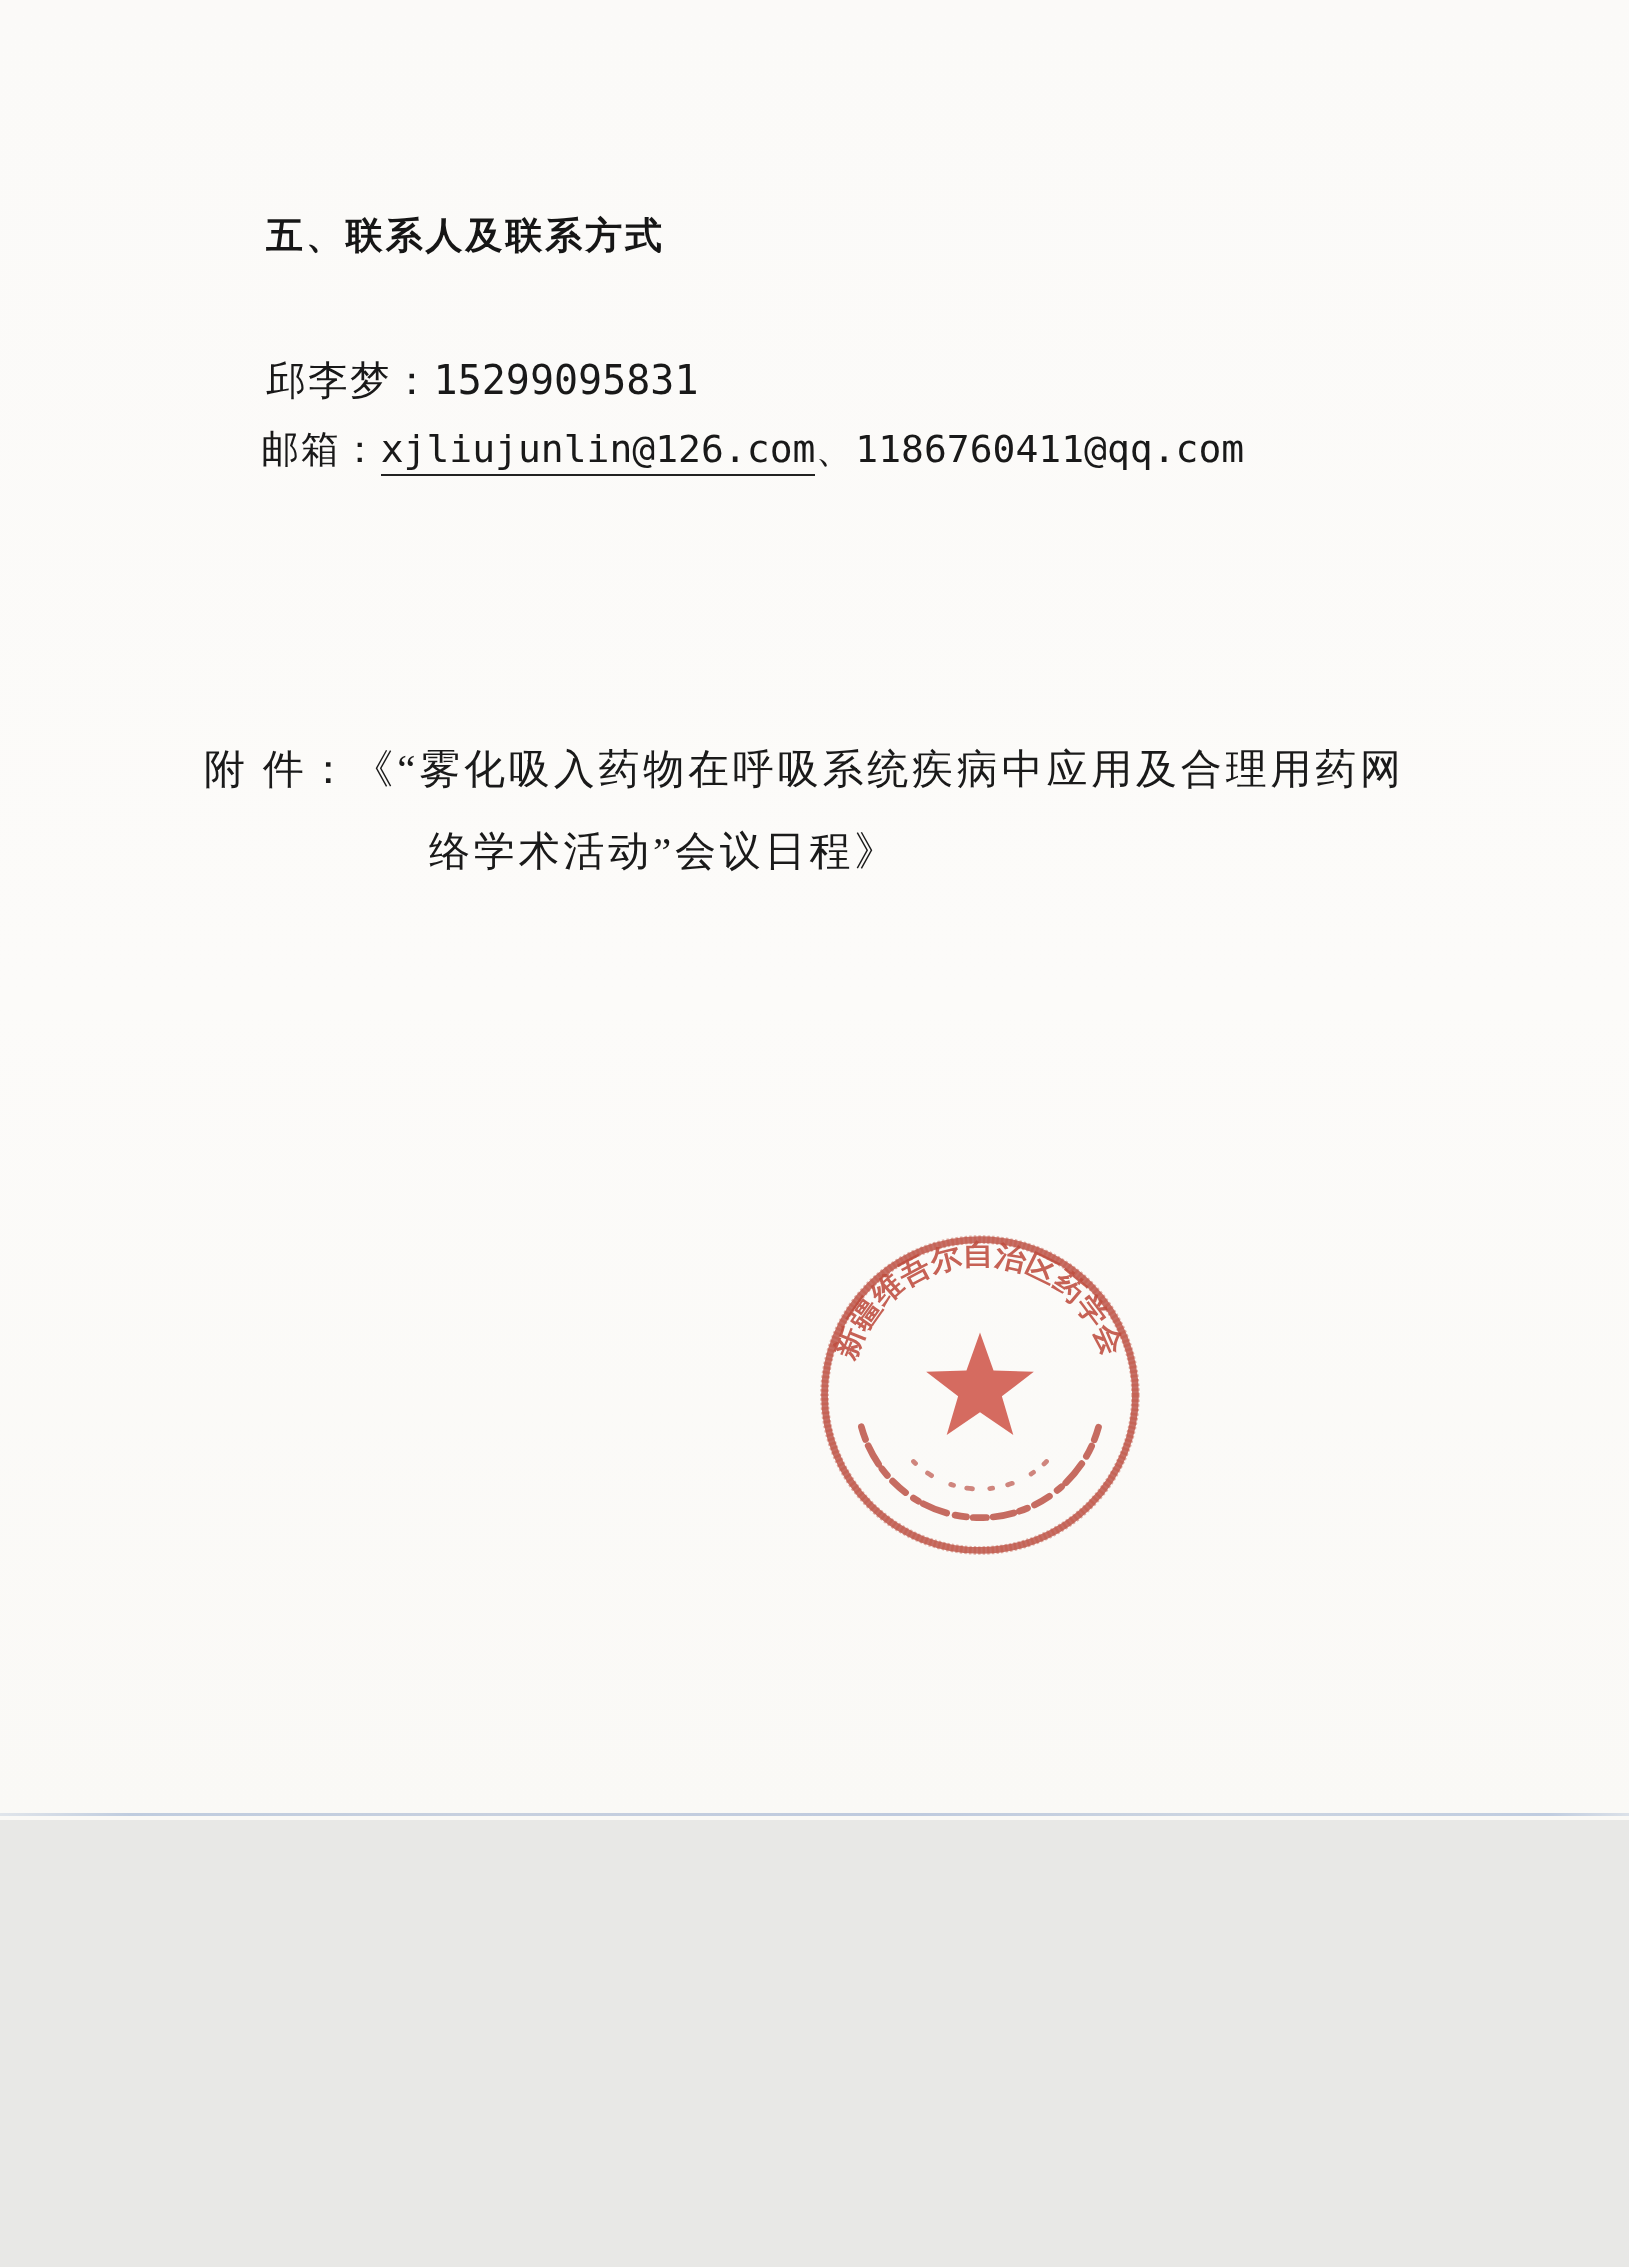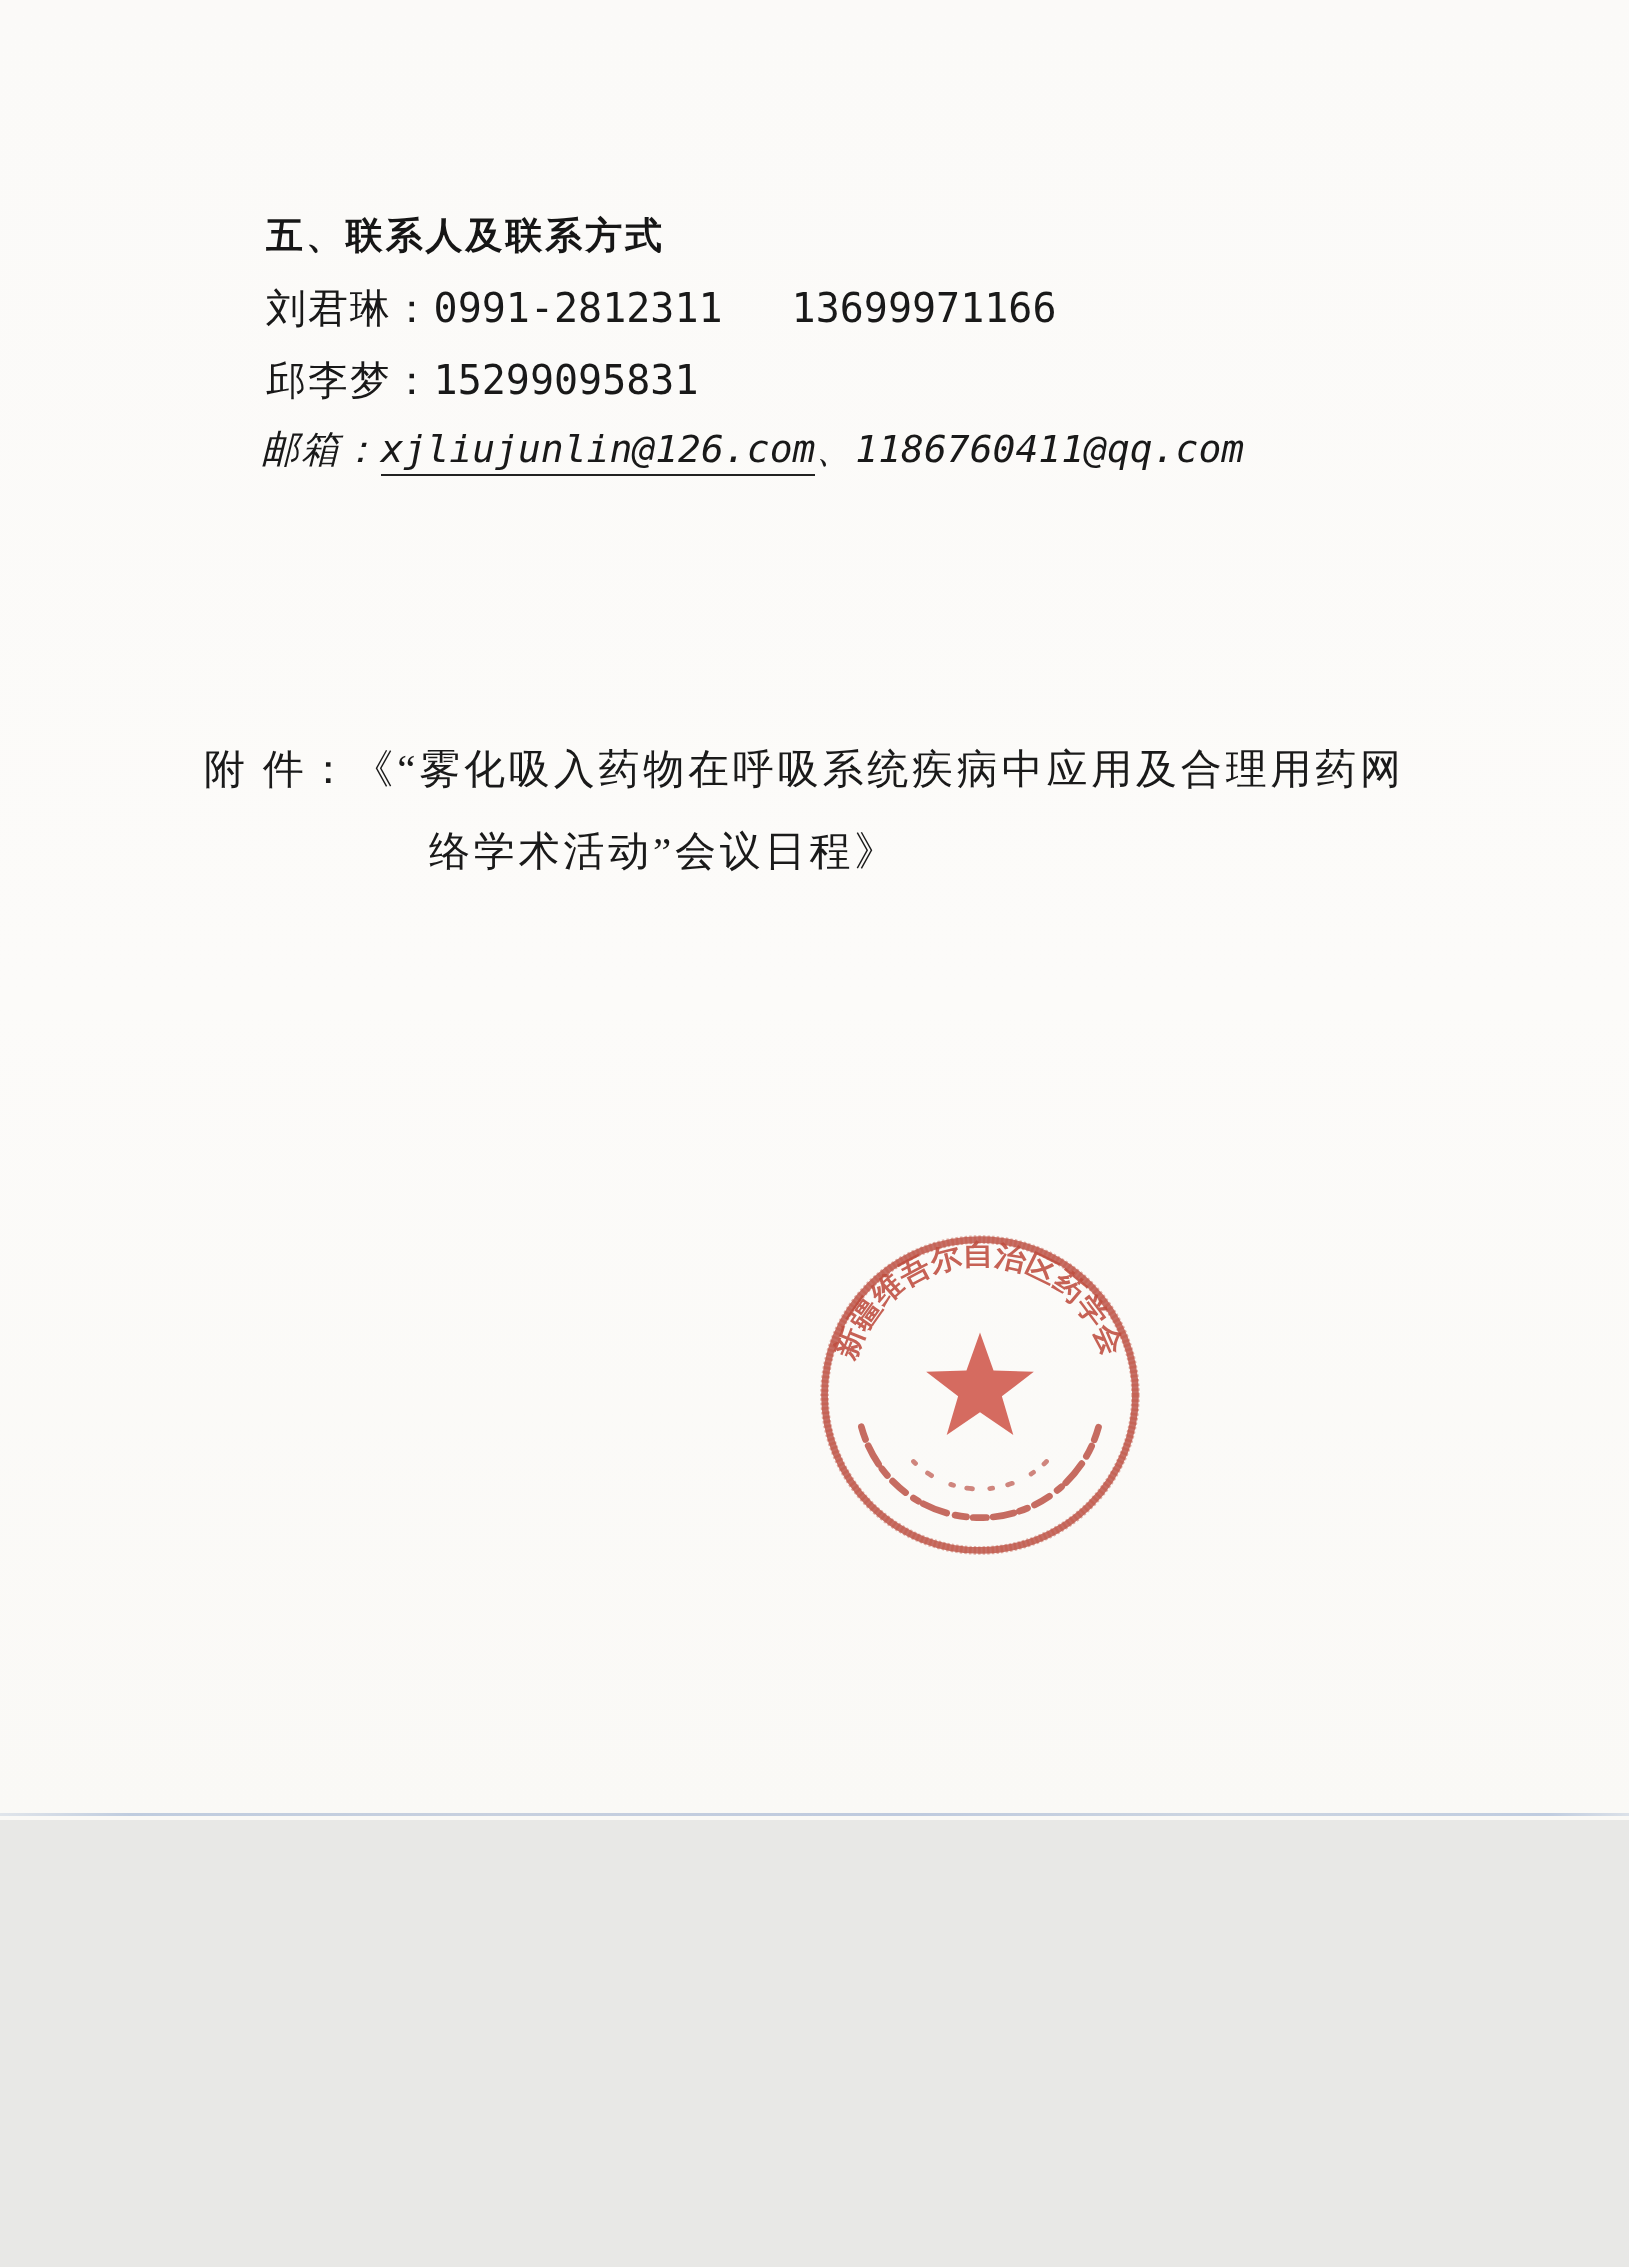--- a/index.html
+++ b/index.html
@@ -45,29 +45,26 @@
       rgba(165,182,212,.7) 55%,rgba(150,170,200,.45) 75%,rgba(160,180,212,.65) 95%,rgba(150,170,200,.3) 100%);
   }
 </style>
 </head>
 <body>
 
 <div class="page">
 
   <div class="abs heading">五、联系人及联系方式</div>
 
-  <div class="abs bodyline" style="left:266px;top:281px;">
-    <span>刘君琳</span><span>：</span><span class="mono">0991-2812311</span><span class="mono phone2">13699971166</span>
-  </div>
 
   <div class="abs bodyline" style="left:266px;top:353px;">
     <span>邱李梦</span><span>：</span><span class="mono">15299095831</span>
   </div>
 
-  <div class="abs bodyline" style="left:261px;top:424px;font-size:38px;font-style:italic;">
+  <div class="abs bodyline" style="left:261px;top:424px;font-size:38px;">
     <span>邮箱：</span><span class="mono underline">xjliujunlin@126.com</span><span>、</span><span class="mono">1186760411@qq.com</span>
   </div>
 
   <div class="abs attach" style="left:204px;top:742px;">
     <span>附 件：</span><span>《“雾化吸入药物在呼吸系统疾病中应用及合理用药网</span>
   </div>
 
   <div class="abs attach" style="left:429px;top:824px;">
     <span>络学术活动”会议日程》</span>
   </div>

